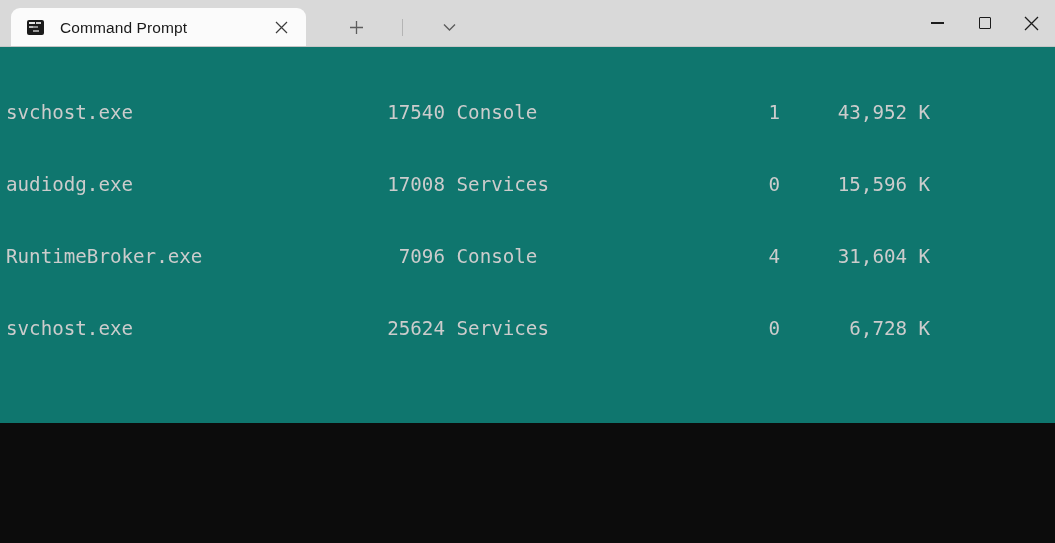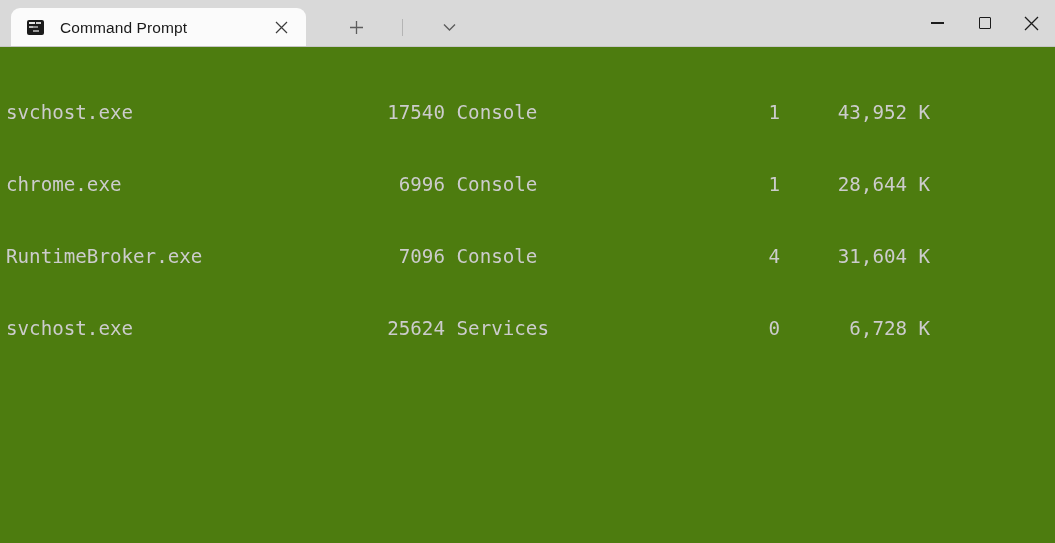--- a/index.html
+++ b/index.html
@@ -158,22 +158,22 @@
     left: 0;
     right: 0;
     bottom: 0;
     height: 1px;
     background: #c6c6c6;
   }
 
   
   .terminal {
     position: relative;
-    height: 496px;
-    background: #4d7c0f;
+    height: 376px;
+    background: #0f766e;
     padding: 6px 11px 0 6px;
     box-sizing: border-box;
     font-family: "DejaVu Sans Mono", "Liberation Mono", monospace;
     font-size: 19.2px;
     line-height: 24px;
     color: #cccccc;
     white-space: pre;
     letter-spacing: 0px;
     overflow: hidden;
   }
@@ -227,21 +227,21 @@
         <path d="M1 1 L14 14 M14 1 L1 14" stroke="#1c1c1c" stroke-width="1.3" fill="none"></path>
       </svg>
     </div>
   </div>
 
   <div class="titlebar-bottom-line"></div>
 </div>
 
 <div class="terminal">
   <div class="term-line">svchost.exe                      17540 Console                    1     43,952 K</div>
-  <div class="term-line">chrome.exe                        6996 Console                    1     28,644 K</div>
+  <div class="term-line">audiodg.exe                      17008 Services                   0     15,596 K</div>
   <div class="term-line">RuntimeBroker.exe                 7096 Console                    4     31,604 K</div>
   <div class="term-line">svchost.exe                      25624 Services                   0      6,728 K</div>
   
   
   
   
   
   
   
   

